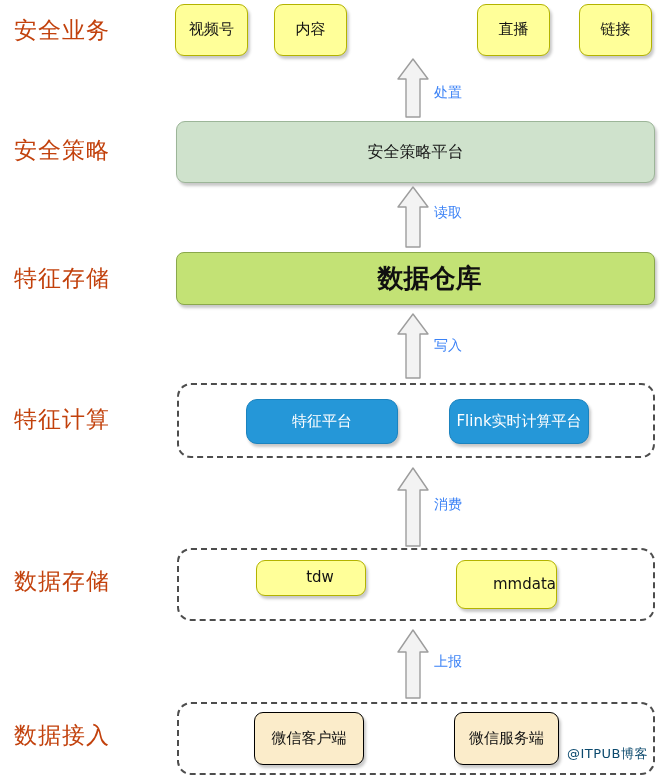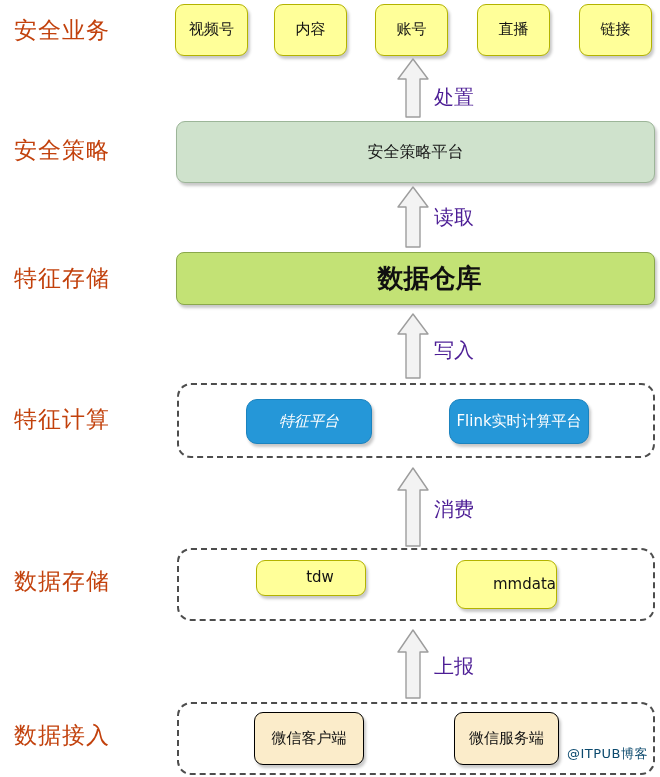--- a/index.html
+++ b/index.html
@@ -88,22 +88,22 @@
   }
 
   
   .arrow {
     position: absolute;
   }
   .arrow svg { display: block; }
 
   .arrow-label {
     position: absolute;
-    font-size: 20px;
-    color: #4c1d95;
+    font-size: 14px;
+    color: #3b82f6;
     white-space: nowrap;
   }
 
   
   .watermark {
     position: absolute;
     right: 12px;
     bottom: 14px;
     font-size: 13px;
     color: #0c4a6e;
@@ -118,21 +118,20 @@
 
   <div class="tier-label" style="top:19px">安全业务</div>
   <div class="tier-label" style="top:139px">安全策略</div>
   <div class="tier-label" style="top:267px">特征存储</div>
   <div class="tier-label" style="top:408px">特征计算</div>
   <div class="tier-label" style="top:570px">数据存储</div>
   <div class="tier-label" style="top:724px">数据接入</div>
 
   <div class="node yellow" style="left:175px; top:4px; width:73px; height:52px;">视频号</div>
   <div class="node yellow" style="left:274px; top:4px; width:73px; height:52px;">内容</div>
-  <div class="node yellow" style="left:375px; top:4px; width:73px; height:52px;">账号</div>
   <div class="node yellow" style="left:477px; top:4px; width:73px; height:52px;">直播</div>
   <div class="node yellow" style="left:579px; top:4px; width:73px; height:52px;">链接</div>
 
   <div class="arrow" style="left:396px; top:57px;">
     <svg width="34" height="62" viewBox="0 0 34 62">
       <polygon points="17,2 32,22 24,22 24,60 10,60 10,22 2,22" fill="#f3f3f3" stroke="#9d9d9d" stroke-width="1.4" stroke-linejoin="round"></polygon>
     </svg>
   </div>
   <div class="arrow-label" style="left:434px; top:84px;">处置</div>
 
@@ -148,21 +147,21 @@
   <div class="node green-bright" style="left:176px; top:252px; width:479px; height:53px; font-size:26px; font-weight:bold; border-radius:8px;">数据仓库</div>
 
   <div class="arrow" style="left:396px; top:312px;">
     <svg width="34" height="68" viewBox="0 0 34 68">
       <polygon points="17,2 32,22 24,22 24,66 10,66 10,22 2,22" fill="#f3f3f3" stroke="#9d9d9d" stroke-width="1.4" stroke-linejoin="round"></polygon>
     </svg>
   </div>
   <div class="arrow-label" style="left:434px; top:337px;">写入</div>
 
   <div class="group-box" style="left:177px; top:383px; width:478px; height:75px;"></div>
-  <div class="node blue" style="left:246px; top:399px; width:126px; height:45px;font-style:italic;">特征平台</div>
+  <div class="node blue" style="left:246px; top:399px; width:152px; height:45px;">特征平台</div>
   <div class="node blue" style="left:449px; top:399px; width:140px; height:45px;">Flink实时计算平台</div>
 
   <div class="arrow" style="left:396px; top:466px;">
     <svg width="34" height="82" viewBox="0 0 34 82">
       <polygon points="17,2 32,24 24,24 24,80 10,80 10,24 2,24" fill="#f3f3f3" stroke="#9d9d9d" stroke-width="1.4" stroke-linejoin="round"></polygon>
     </svg>
   </div>
   <div class="arrow-label" style="left:434px; top:496px;">消费</div>
 
   <div class="group-box" style="left:177px; top:548px; width:478px; height:73px;"></div>

